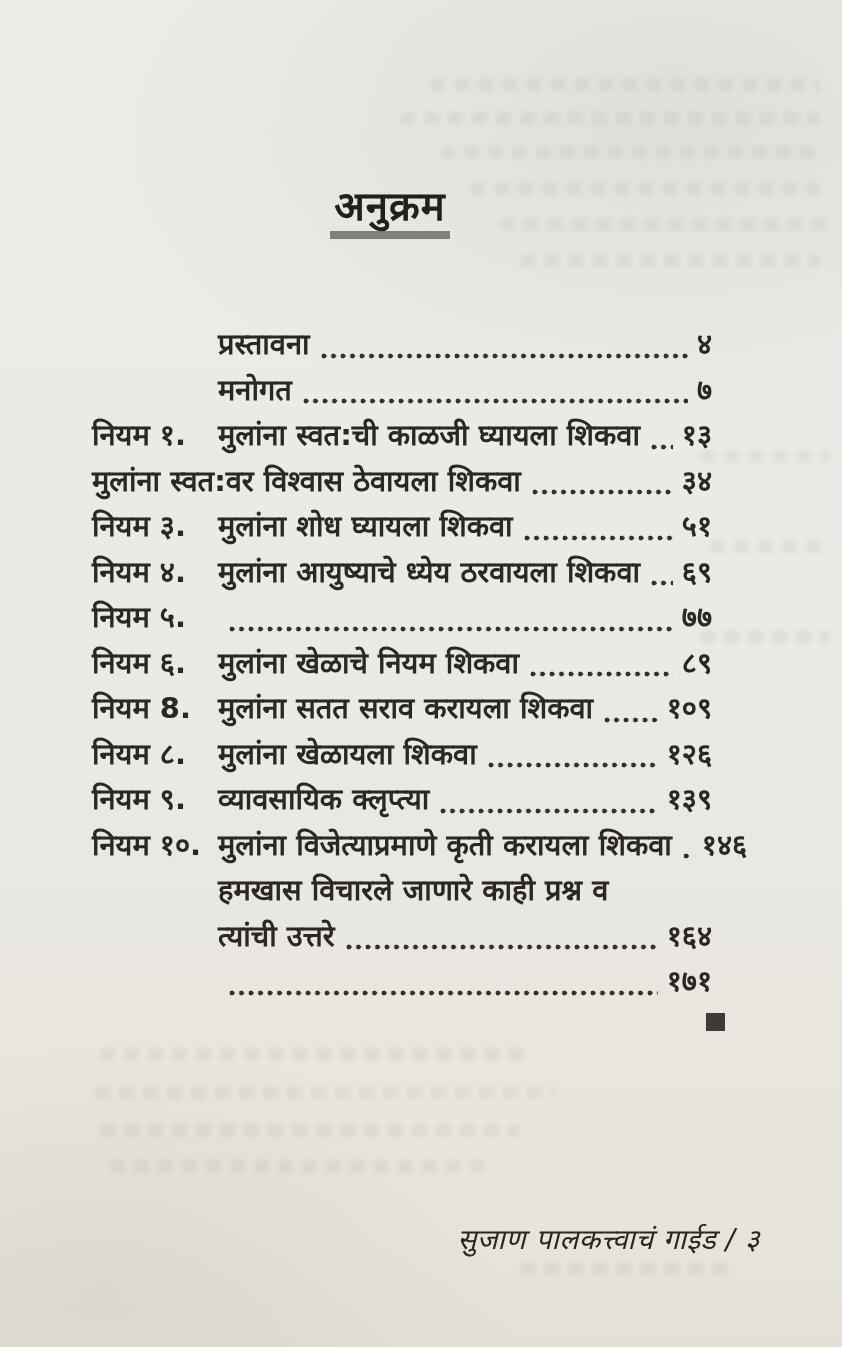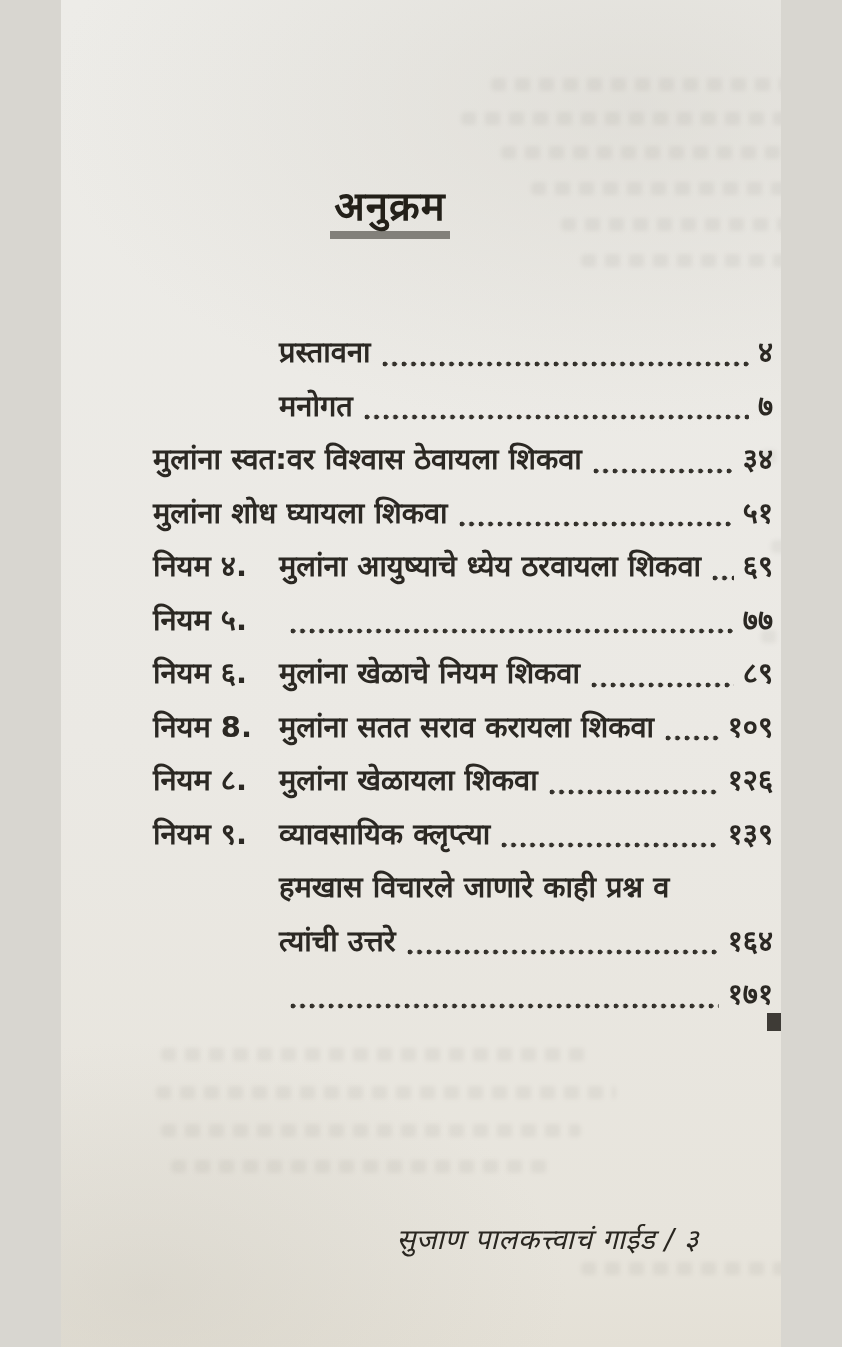--- a/index.html
+++ b/index.html
@@ -1,18 +1,18 @@
 <!DOCTYPE html>
 <html><head>
 <meta charset="utf-8">
 <style>
   html,body{margin:0;padding:0;background:#d8d6d0;}
   .scan-page{
     position:relative;
-    width:720px;height:1347px;
+    width:842px;height:1347px;
     margin:0 auto;
     overflow:hidden;
     font-family:"DejaVu Sans","Liberation Sans",sans-serif;
     color:#2b2823;
     background:
       radial-gradient(900px 500px at 80% 8%, rgba(210,207,199,0.45), transparent 65%),
       radial-gradient(700px 420px at 12% 96%, rgba(205,201,190,0.40), transparent 60%),
       linear-gradient(180deg,#edecE8 0%, #ebe9e4 55%, #e7e4dc 92%, #e4e0d6 100%);
   }
   
@@ -34,21 +34,21 @@
   .heading-text{
     font-size:40px;font-weight:bold;letter-spacing:1px;line-height:1;
     color:#232019;
   }
   .toc{
     position:absolute;top:322px;left:92px;width:620px;
   }
   .toc-row{
     display:flex;align-items:baseline;
     height:45.5px;line-height:45.5px;
-    font-size:29px;font-weight:600;white-space:nowrap;margin-top:8px;
+    font-size:29px;font-weight:600;white-space:nowrap;
   }
   .col-label{flex:none;min-width:126px;text-align:left;}
   .col-title{flex:none;}
   .leader{
     flex:1 1 auto;min-width:10px;align-self:flex-end;
     height:6px;margin:0 9px 9px 11px;
     background-image:radial-gradient(circle at 3px 3px,#34312b 2.2px,transparent 2.7px);
     background-size:9.5px 6px;background-repeat:repeat-x;background-position:left bottom;
   }
   .leader.hidden{visibility:hidden;}
@@ -97,28 +97,35 @@
     <span class="col-page">४</span>
   </div>
 
   <div class="toc-row">
     <span class="col-label"></span>
     <span class="col-title">मनोगत</span>
     <span class="leader"></span>
     <span class="col-page">७</span>
   </div>
 
+  <div class="toc-row">
+    <span class="col-label">नियम १.</span>
+    <span class="col-title">मुलांना स्वत:ची काळजी घ्यायला शिकवा</span>
+    <span class="leader"></span>
+    <span class="col-page">१३</span>
+  </div>
 
   <div class="toc-row">
     <span class="col-title">मुलांना स्वत:वर विश्वास ठेवायला शिकवा</span>
     <span class="leader"></span>
     <span class="col-page">३४</span>
   </div>
 
   <div class="toc-row">
+    <span class="col-label">नियम ३.</span>
     <span class="col-title">मुलांना शोध घ्यायला शिकवा</span>
     <span class="leader"></span>
     <span class="col-page">५१</span>
   </div>
 
   <div class="toc-row">
     <span class="col-label">नियम ४.</span>
     <span class="col-title">मुलांना आयुष्याचे ध्येय ठरवायला शिकवा</span>
     <span class="leader"></span>
     <span class="col-page">६९</span>
@@ -151,20 +158,26 @@
     <span class="col-page">१२६</span>
   </div>
 
   <div class="toc-row">
     <span class="col-label">नियम ९.</span>
     <span class="col-title">व्यावसायिक क्लृप्त्या</span>
     <span class="leader"></span>
     <span class="col-page">१३९</span>
   </div>
 
+  <div class="toc-row">
+    <span class="col-label">नियम १०.</span>
+    <span class="col-title">मुलांना विजेत्याप्रमाणे कृती करायला शिकवा</span>
+    <span class="leader"></span>
+    <span class="col-page">१४६</span>
+  </div>
 
   <div class="toc-row">
     <span class="col-label"></span>
     <span class="col-title">हमखास विचारले जाणारे काही प्रश्न व</span>
     <span class="leader hidden"></span>
     <span class="col-page"></span>
   </div>
 
   <div class="toc-row">
     <span class="col-label"></span>

